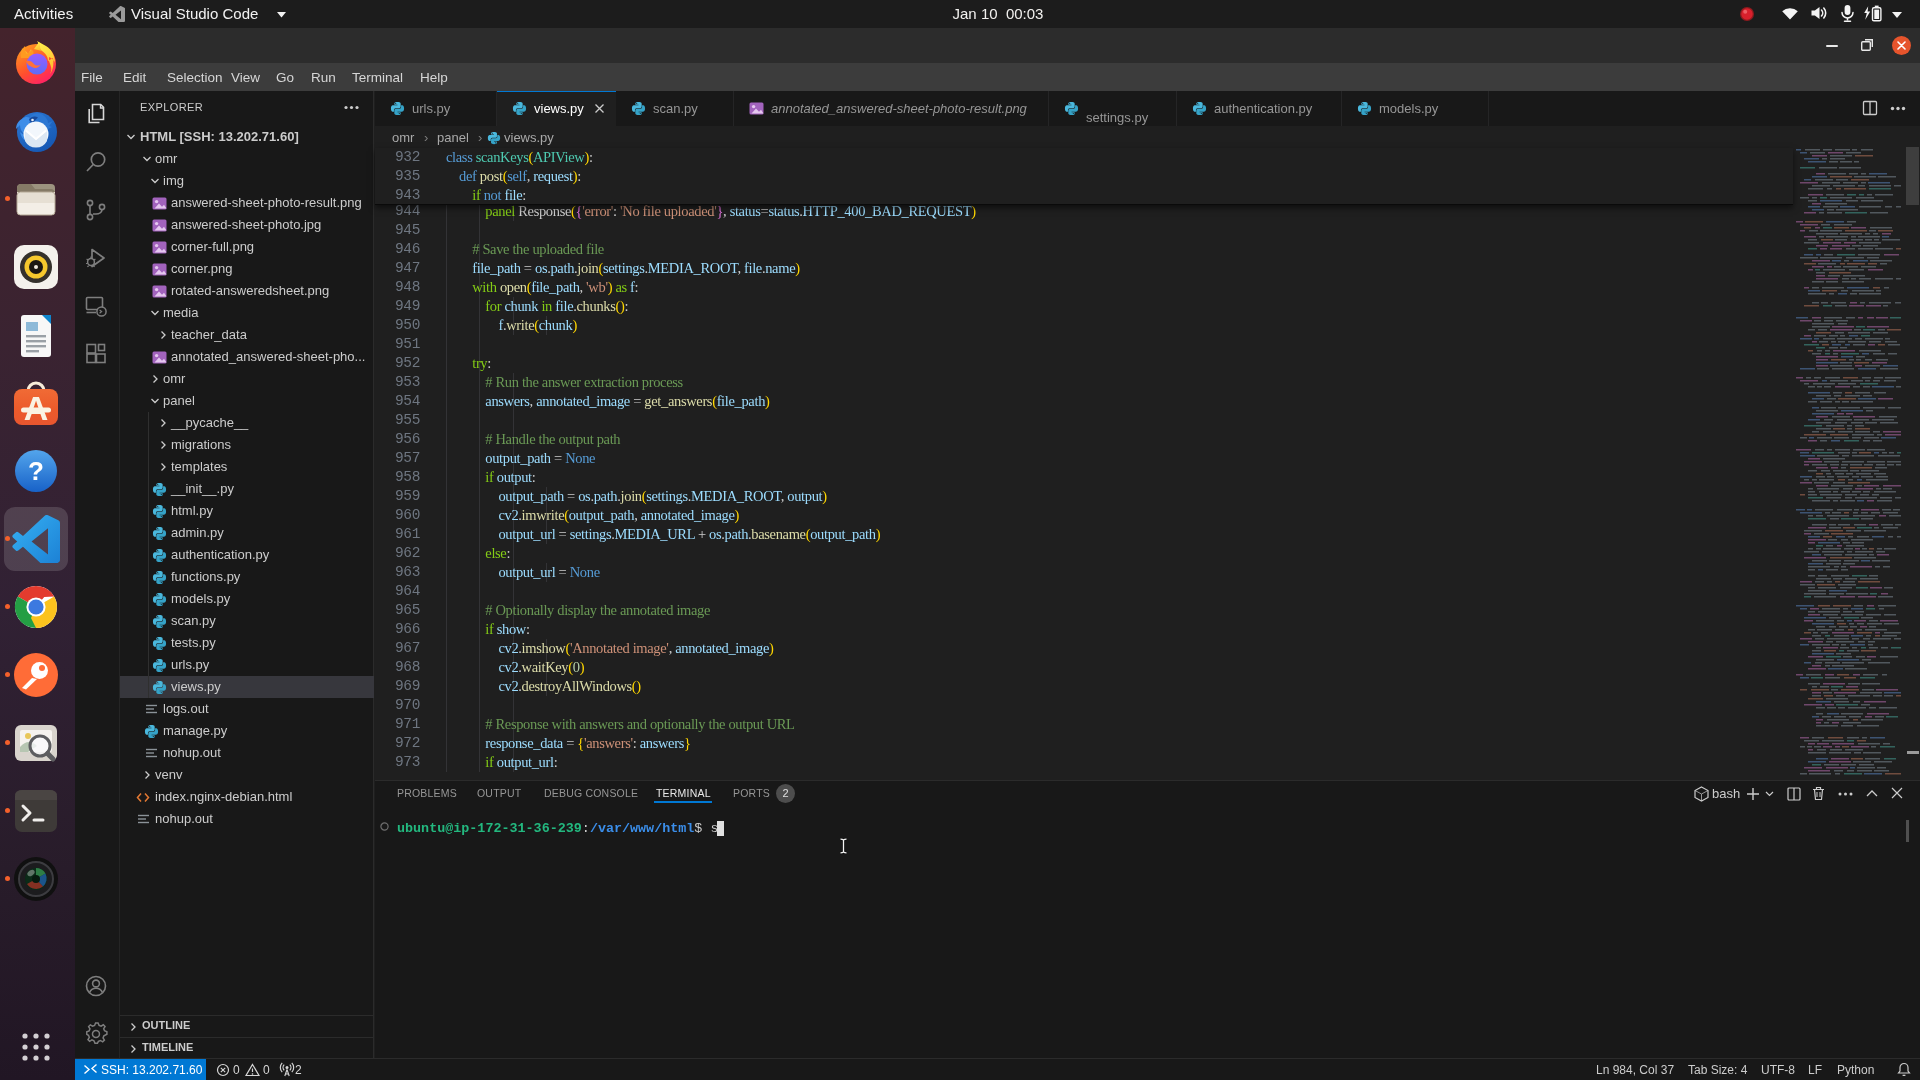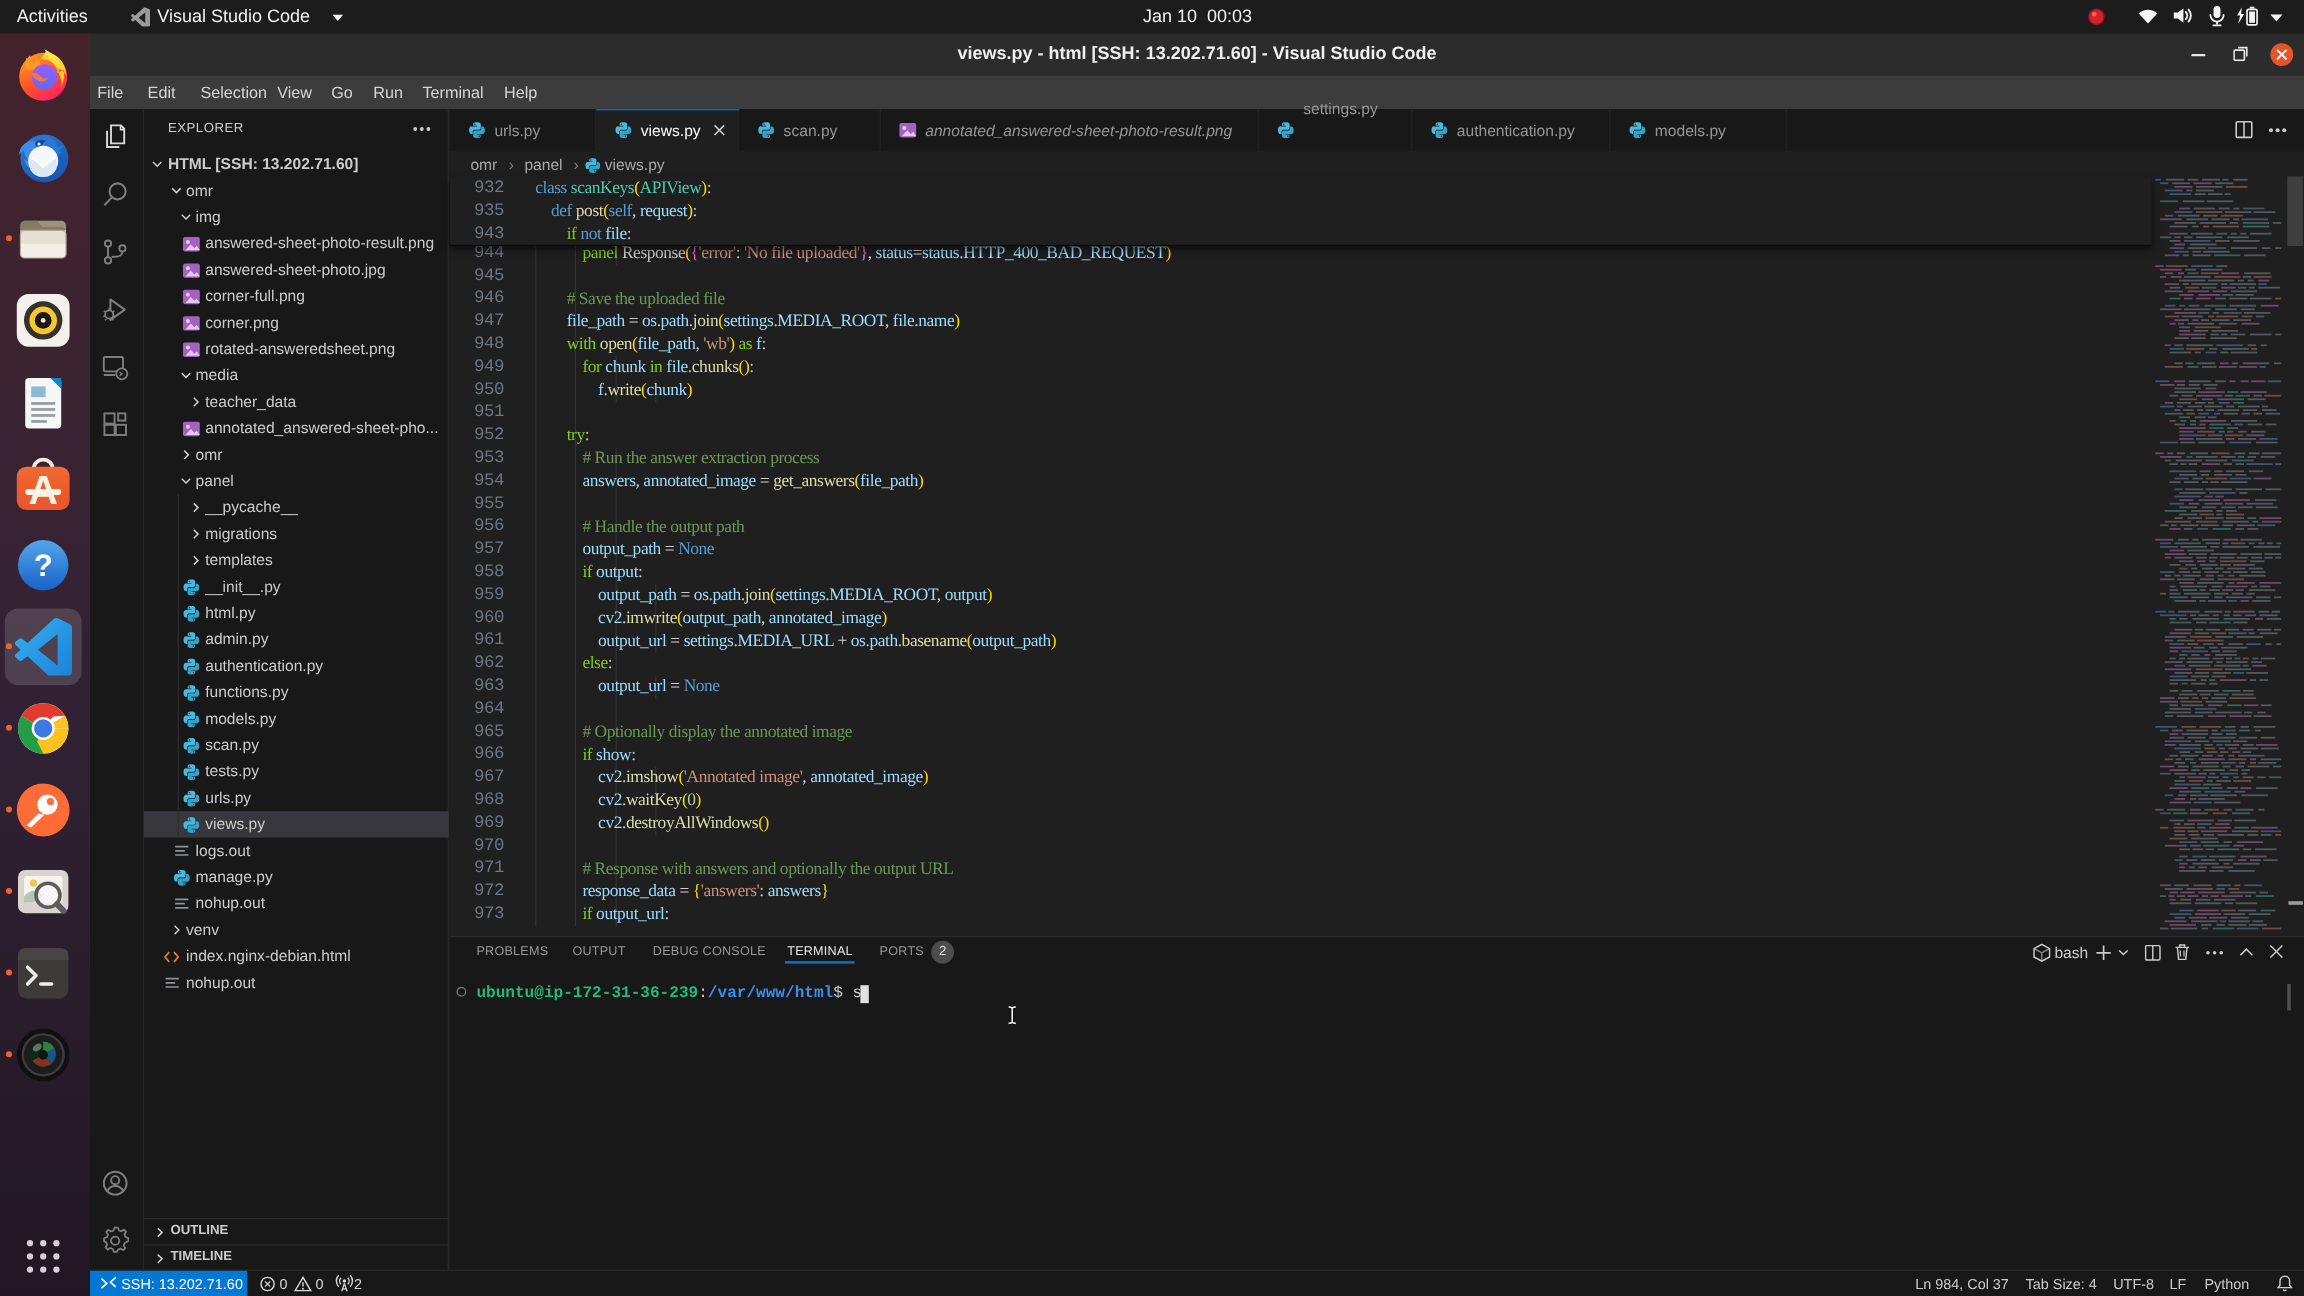--- a/index.html
+++ b/index.html
@@ -203,21 +203,20 @@
         <circle cx="31" cy="9" r="2.6" fill="#d4d0d4"></circle>
         <circle cx="9" cy="20" r="2.6" fill="#d4d0d4"></circle>
         <circle cx="20" cy="20" r="2.6" fill="#d4d0d4"></circle>
         <circle cx="31" cy="20" r="2.6" fill="#d4d0d4"></circle>
         <circle cx="9" cy="31" r="2.6" fill="#d4d0d4"></circle>
         <circle cx="20" cy="31" r="2.6" fill="#d4d0d4"></circle>
         <circle cx="31" cy="31" r="2.6" fill="#d4d0d4"></circle>
       </svg></div>
 </div>
 <div class="a" style="left:75px;top:28px;width:1845px;height:35px;background:#2c2c2c">
-<div class="a" style="left:0;top:8px;width:1845px;text-align:center;font-size:15px;font-weight:bold;color:#f0f0f0">views.py - html [SSH: 13.202.71.60] - Visual Studio Code</div>
 <svg class="a" style="left:1751px;top:17px" width="12" height="2">
       <rect width="12" height="2" rx="1" fill="#e8e8e8"></rect>
     </svg>
 <svg class="a" style="left:1786px;top:10px" width="13" height="13">
       <rect x="0.7" y="3.7" width="8.6" height="8.6" rx="1" fill="none" stroke="#e8e8e8" stroke-width="1.4"></rect>
       <path d="M4 1.7h7.3V9" fill="none" stroke="#e8e8e8" stroke-width="1.4"></path>
     </svg>
 <div class="a" style="left:1817px;top:8px;width:19px;height:19px;border-radius:50%;background:#e6542c"></div>
 <svg class="a" style="left:1822px;top:13px" width="9" height="9">
       <path d="M1 1 8 8M8 1 1 8" stroke="#fff" stroke-width="1.6" stroke-linecap="round"></path>
@@ -571,21 +570,21 @@
     </svg>
   </div>
 <div class="a tab" style="left:771px;top:91px;font-style:italic;color:#969696">annotated_answered-sheet-photo-result.png</div>
 <div class="a" style="left:1049px;top:91px;width:128px;height:35px;border-right:1px solid #252526"></div>
 <div class="a" style="left:1064px;top:91px;width:16px;height:35px">
     <svg width="15" height="15" viewBox="0 0 32 32" style="position:absolute;left:0px;top:10px">
       <path fill="#4ab8dd" d="M15.9 2c-7 0-6.6 3-6.6 3v3.2h6.7v1H6.6S2 8.7 2 15.8c0 7.1 4 6.9 4 6.9h2.4v-3.3s-.1-4 3.9-4h6.7s3.8.1 3.8-3.6V5.7S23.4 2 15.9 2zM12.2 4.1a1.2 1.2 0 1 1 0 2.4 1.2 1.2 0 0 1 0-2.4z"></path>
       <path fill="#35a3c8" d="M16.1 30c7 0 6.6-3 6.6-3v-3.2H16v-1h9.4s4.6.5 4.6-6.6c0-7.1-4-6.9-4-6.9h-2.4v3.3s.1 4-3.9 4H13s-3.8-.1-3.8 3.6v6.1S8.6 30 16.1 30zm3.7-2.1a1.2 1.2 0 1 1 0-2.4 1.2 1.2 0 0 1 0 2.4z"></path>
     </svg>
   </div>
-<div class="a tab" style="left:1086px;top:73px;color:#969696">settings.py</div>
+<div class="a tab" style="left:1086px;top:100px;color:#969696">settings.py</div>
 <div class="a" style="left:1177px;top:91px;width:165px;height:35px;border-right:1px solid #252526"></div>
 <div class="a" style="left:1192px;top:91px;width:16px;height:35px">
     <svg width="15" height="15" viewBox="0 0 32 32" style="position:absolute;left:0px;top:10px">
       <path fill="#4ab8dd" d="M15.9 2c-7 0-6.6 3-6.6 3v3.2h6.7v1H6.6S2 8.7 2 15.8c0 7.1 4 6.9 4 6.9h2.4v-3.3s-.1-4 3.9-4h6.7s3.8.1 3.8-3.6V5.7S23.4 2 15.9 2zM12.2 4.1a1.2 1.2 0 1 1 0 2.4 1.2 1.2 0 0 1 0-2.4z"></path>
       <path fill="#35a3c8" d="M16.1 30c7 0 6.6-3 6.6-3v-3.2H16v-1h9.4s4.6.5 4.6-6.6c0-7.1-4-6.9-4-6.9h-2.4v3.3s.1 4-3.9 4H13s-3.8-.1-3.8 3.6v6.1S8.6 30 16.1 30zm3.7-2.1a1.2 1.2 0 1 1 0-2.4 1.2 1.2 0 0 1 0 2.4z"></path>
     </svg>
   </div>
 <div class="a tab" style="left:1214px;top:91px;color:#969696">authentication.py</div>
 <div class="a" style="left:1342px;top:91px;width:147px;height:35px;border-right:1px solid #252526"></div>
 <div class="a" style="left:1357px;top:91px;width:16px;height:35px">

